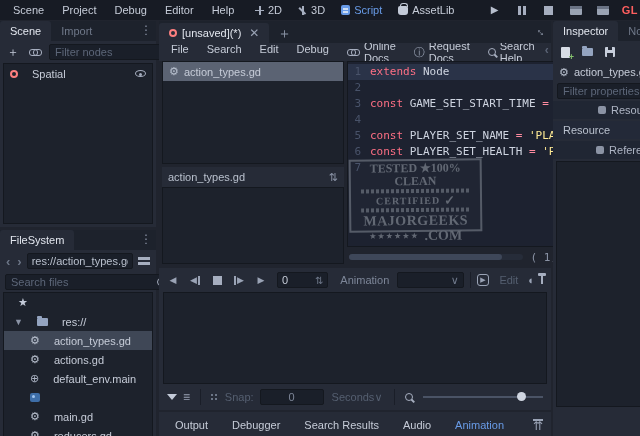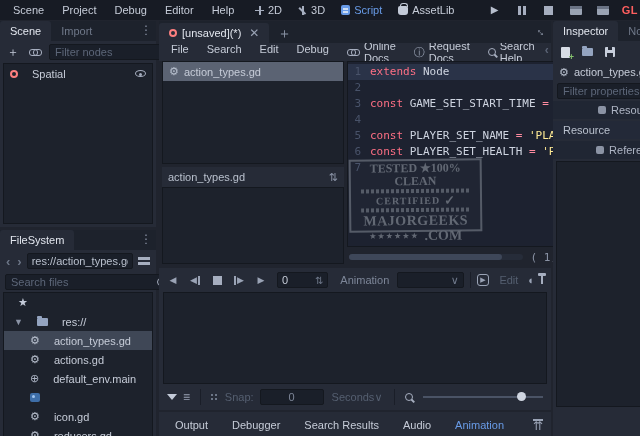--- a/index.html
+++ b/index.html
@@ -291,21 +291,21 @@
       </div>
       <div class="treerow fsrow indent3">
         <span class="globe">⊕</span>
         <span class="grow ellip">default_env.main</span>
       </div>
       <div class="treerow fsrow indent3">
         <span class="imgic"></span>
       </div>
       <div class="treerow fsrow indent3">
         <span class="gear">⚙</span>
-        <span class="grow ellip">icon.gd</span>
+        <span class="grow ellip">main.gd</span>
       </div>
       <div class="treerow fsrow indent3">
         <span class="gear">⚙</span>
         <span class="grow ellip">reducers.gd</span>
       </div>
 
     </div>
   </div>
 </div>
 

